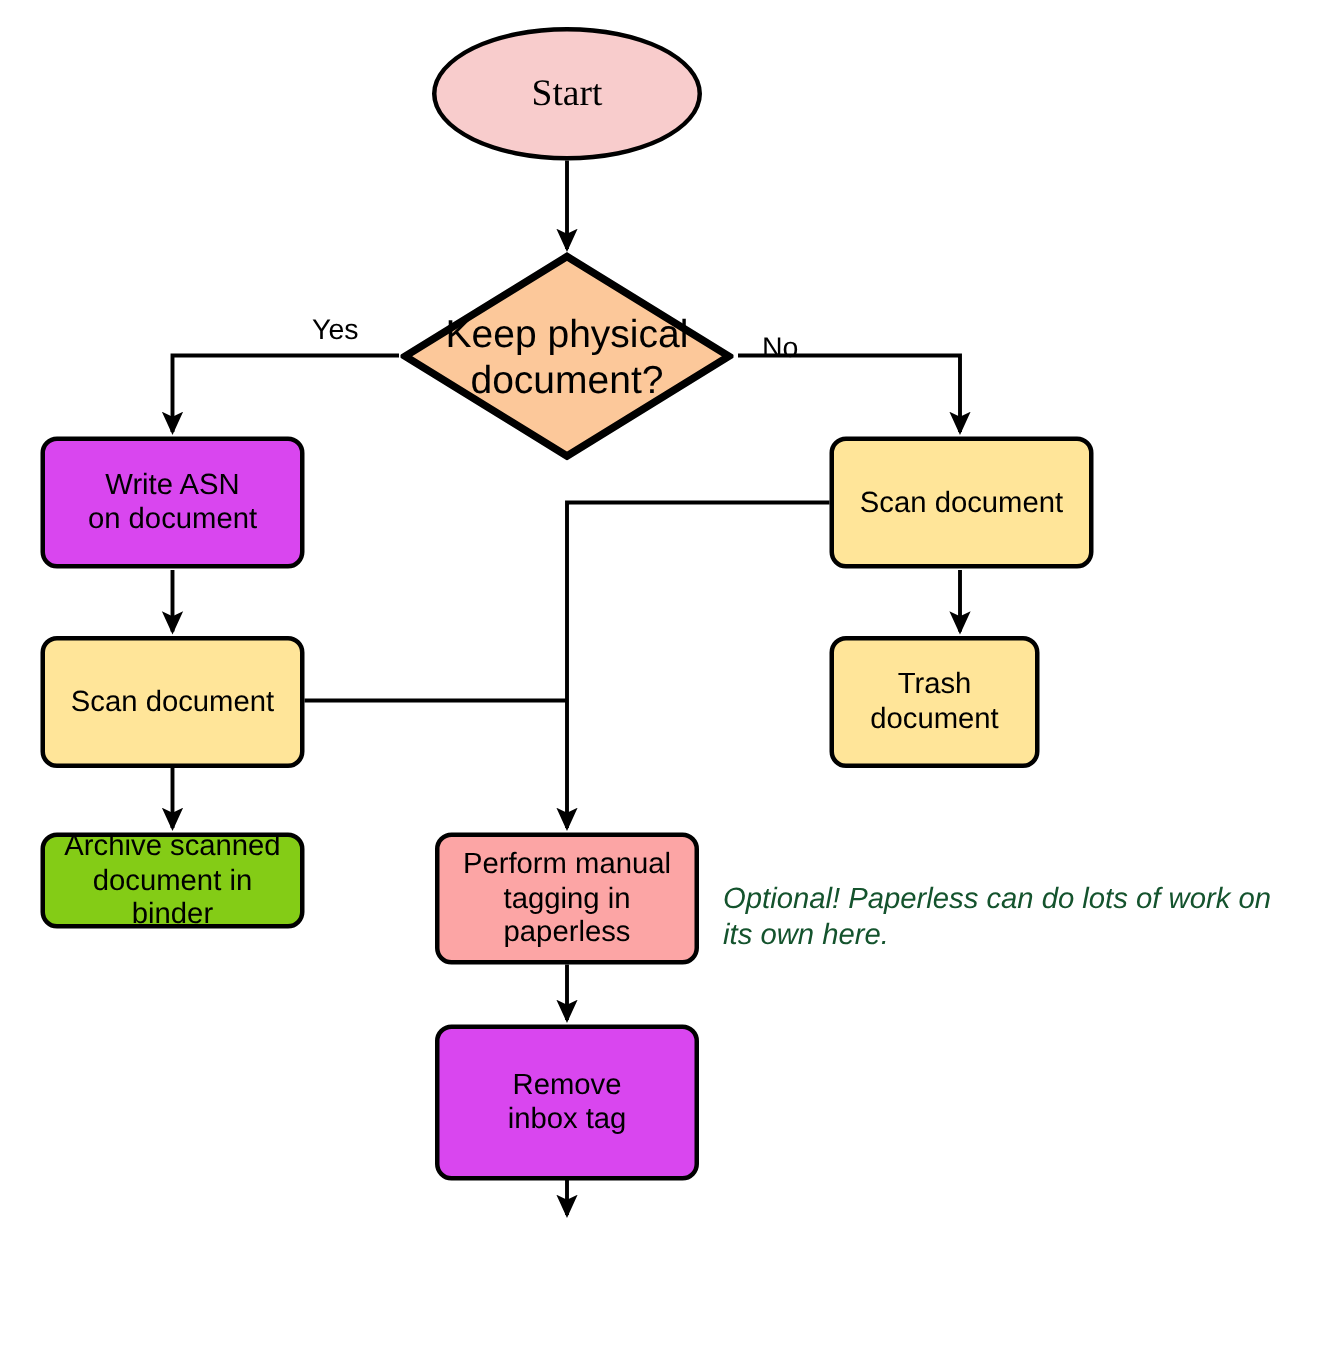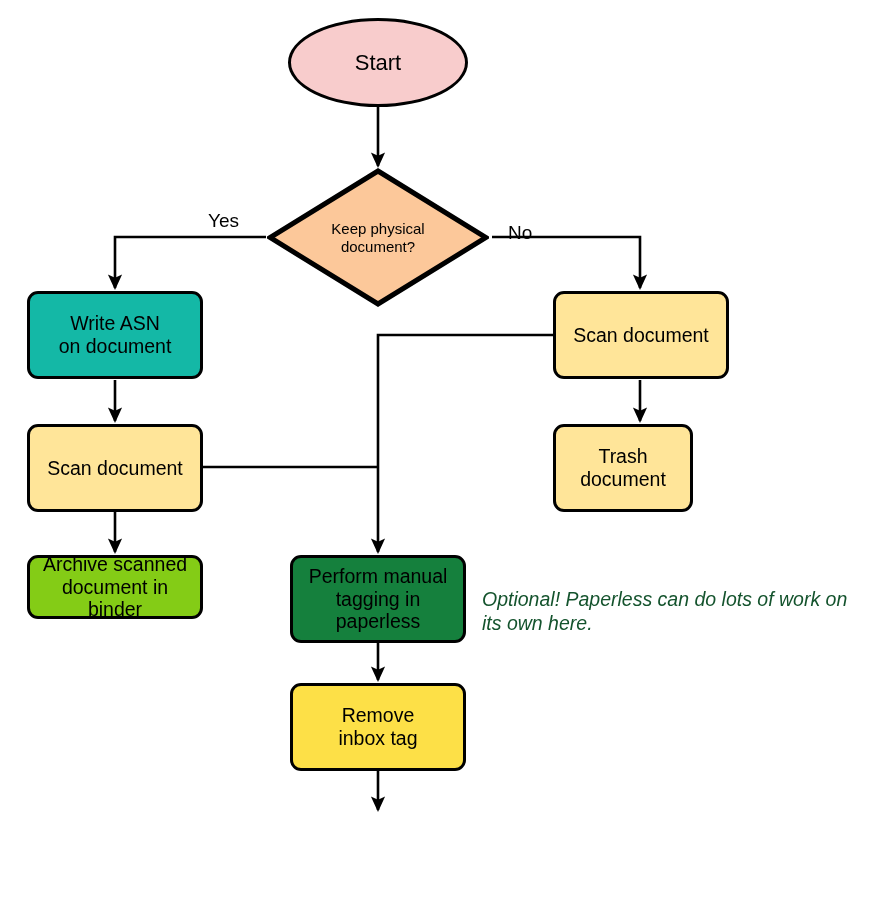--- a/index.html
+++ b/index.html
@@ -38,24 +38,25 @@
     line-height: 1.16;
   }
   .node-process {
     border: 3px solid #000000;
     border-radius: 11px;
     font-size: 19.5px;
   }
   .node-terminator {
     border: 3.5px solid #000000;
     border-radius: 50%;
-    font-size: 22px;
+    font-size: 25px;
+    font-family: Liberation Serif, serif;
   }
   .node-decision {
-    font-size: 15px;
+    font-size: 26px;
   }
   .decision-shape {
     position: absolute;
     left: 0;
     top: 0;
   }
   .decision-label {
     position: absolute;
     left: 0;
     top: 0;
@@ -126,21 +127,21 @@
     <svg class="decision-shape" width="222" height="139" viewBox="0 0 222 139" xmlns="http://www.w3.org/2000/svg">
       <polygon points="111,3 219,69.5 111,136 3,69.5" fill="#FCC89A" stroke="#000000" stroke-width="5" stroke-linejoin="miter"></polygon>
     </svg>
     <div class="decision-label nowrap-lines">Keep physical
 document?</div>
   </div>
 
   <div class="edge-label" style="left:208px; top:210px;">Yes</div>
   <div class="edge-label" style="left:508px; top:222px;">No</div>
 
-  <div class="node node-process nowrap-lines" style="left:27px; top:291px; width:176px; height:88px; background:#14b8a6;">
+  <div class="node node-process nowrap-lines" style="left:27px; top:291px; width:176px; height:88px; background:#d946ef;">
     <span>Write ASN
 on document</span>
   </div>
 
   <div class="node node-process nowrap-lines" style="left:27px; top:424px; width:176px; height:88px; background:#FFE599;">
     <span>Scan document</span>
   </div>
 
   <div class="node node-process nowrap-lines" style="left:27px; top:555px; width:176px; height:64px; background:#84cc16;">
     <span>Archive scanned
@@ -149,27 +150,27 @@
   </div>
 
   <div class="node node-process nowrap-lines" style="left:553px; top:291px; width:176px; height:88px; background:#FFE599;">
     <span>Scan document</span>
   </div>
 
   <div class="node node-process nowrap-lines" style="left:553px; top:424px; width:140px; height:88px; background:#FFE599;">
     <span>Trash document</span>
   </div>
 
-  <div class="node node-process nowrap-lines" style="left:290px; top:555px; width:176px; height:88px; background:#15803d;">
+  <div class="node node-process nowrap-lines" style="left:290px; top:555px; width:176px; height:88px; background:#fca5a5;">
     <span>Perform manual
 tagging in
 paperless</span>
   </div>
 
-  <div class="node node-process nowrap-lines" style="left:290px; top:683px; width:176px; height:88px; background:#fde047;">
+  <div class="node node-process nowrap-lines" style="left:290px; top:683px; width:176px; height:104px; background:#d946ef;">
     <span>Remove
 inbox tag</span>
   </div>
 
 
   <div class="annotation" style="left:482px; top:588px; width:400px;">Optional! Paperless can do lots of work on
 its own here.</div>
 
 </div>
 

